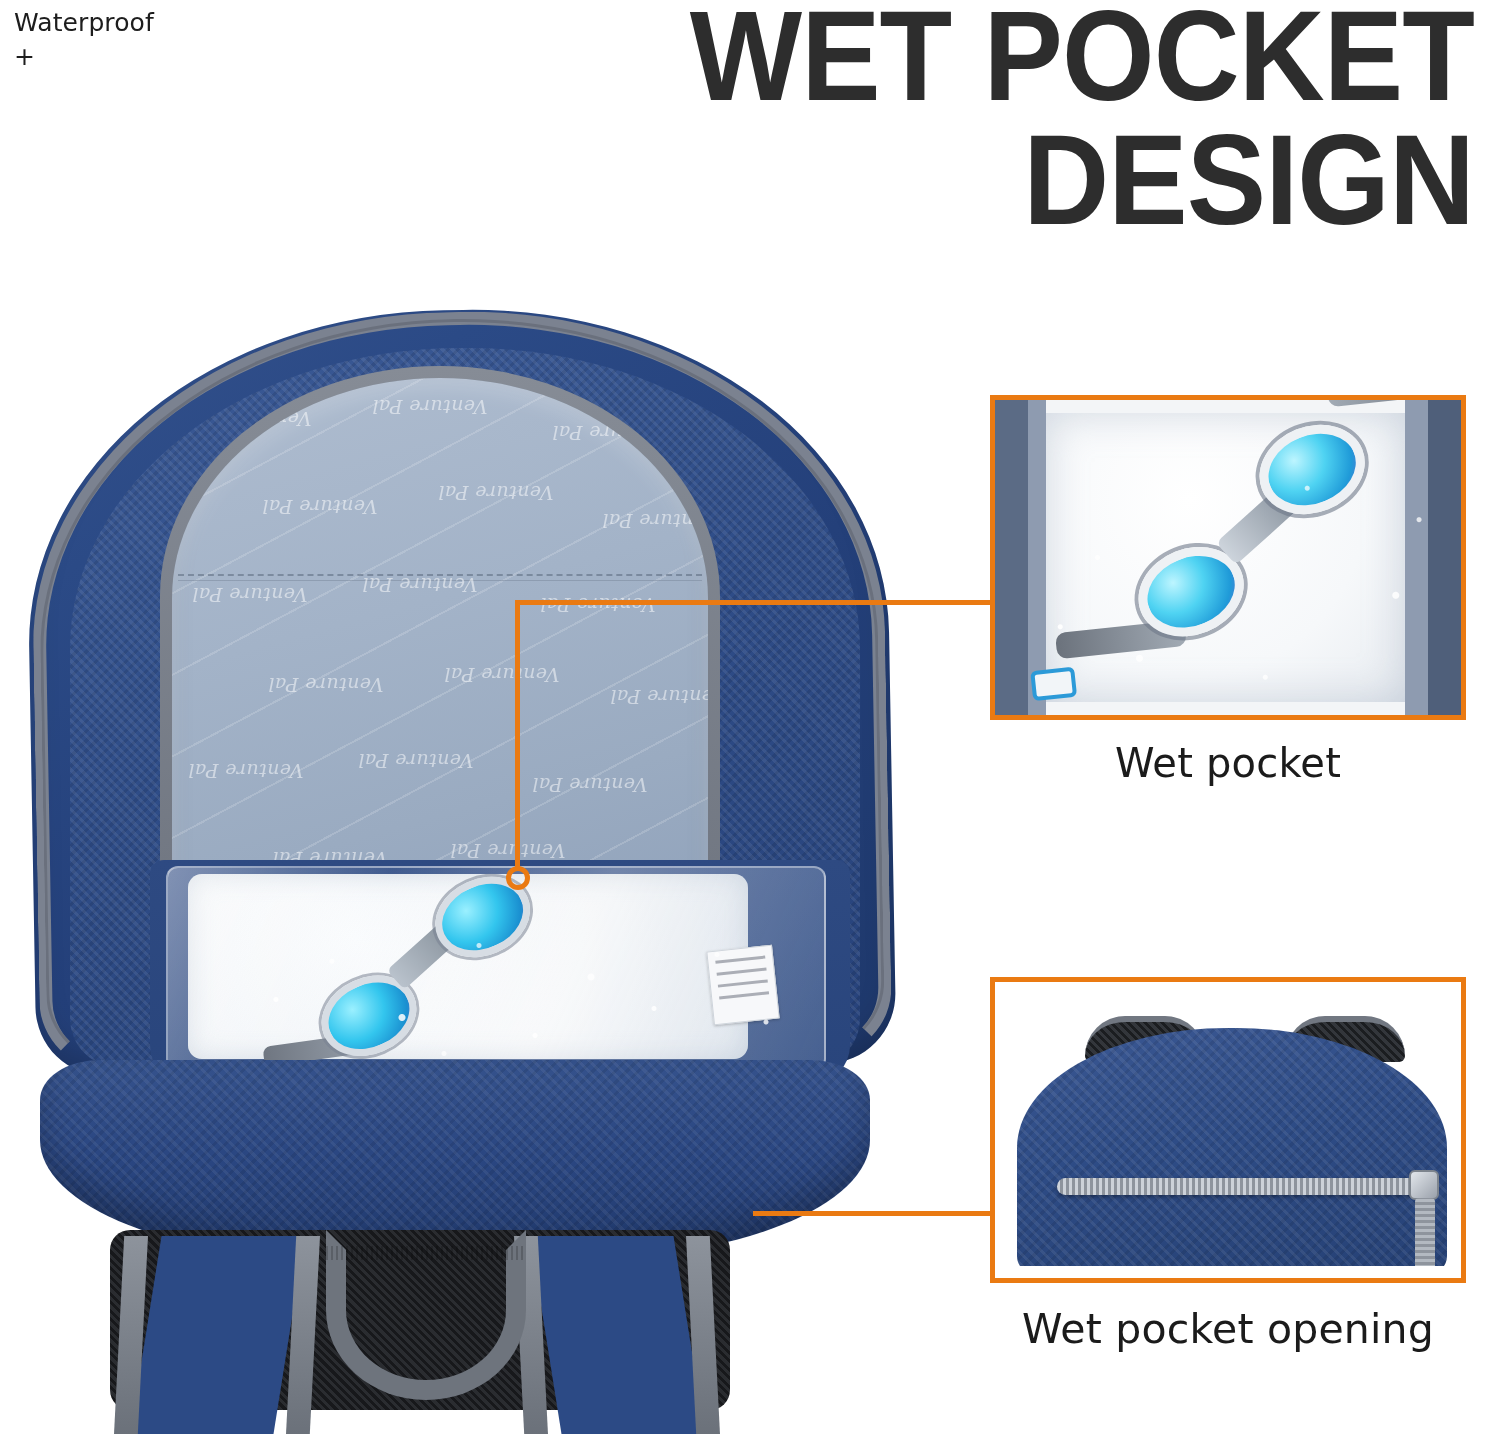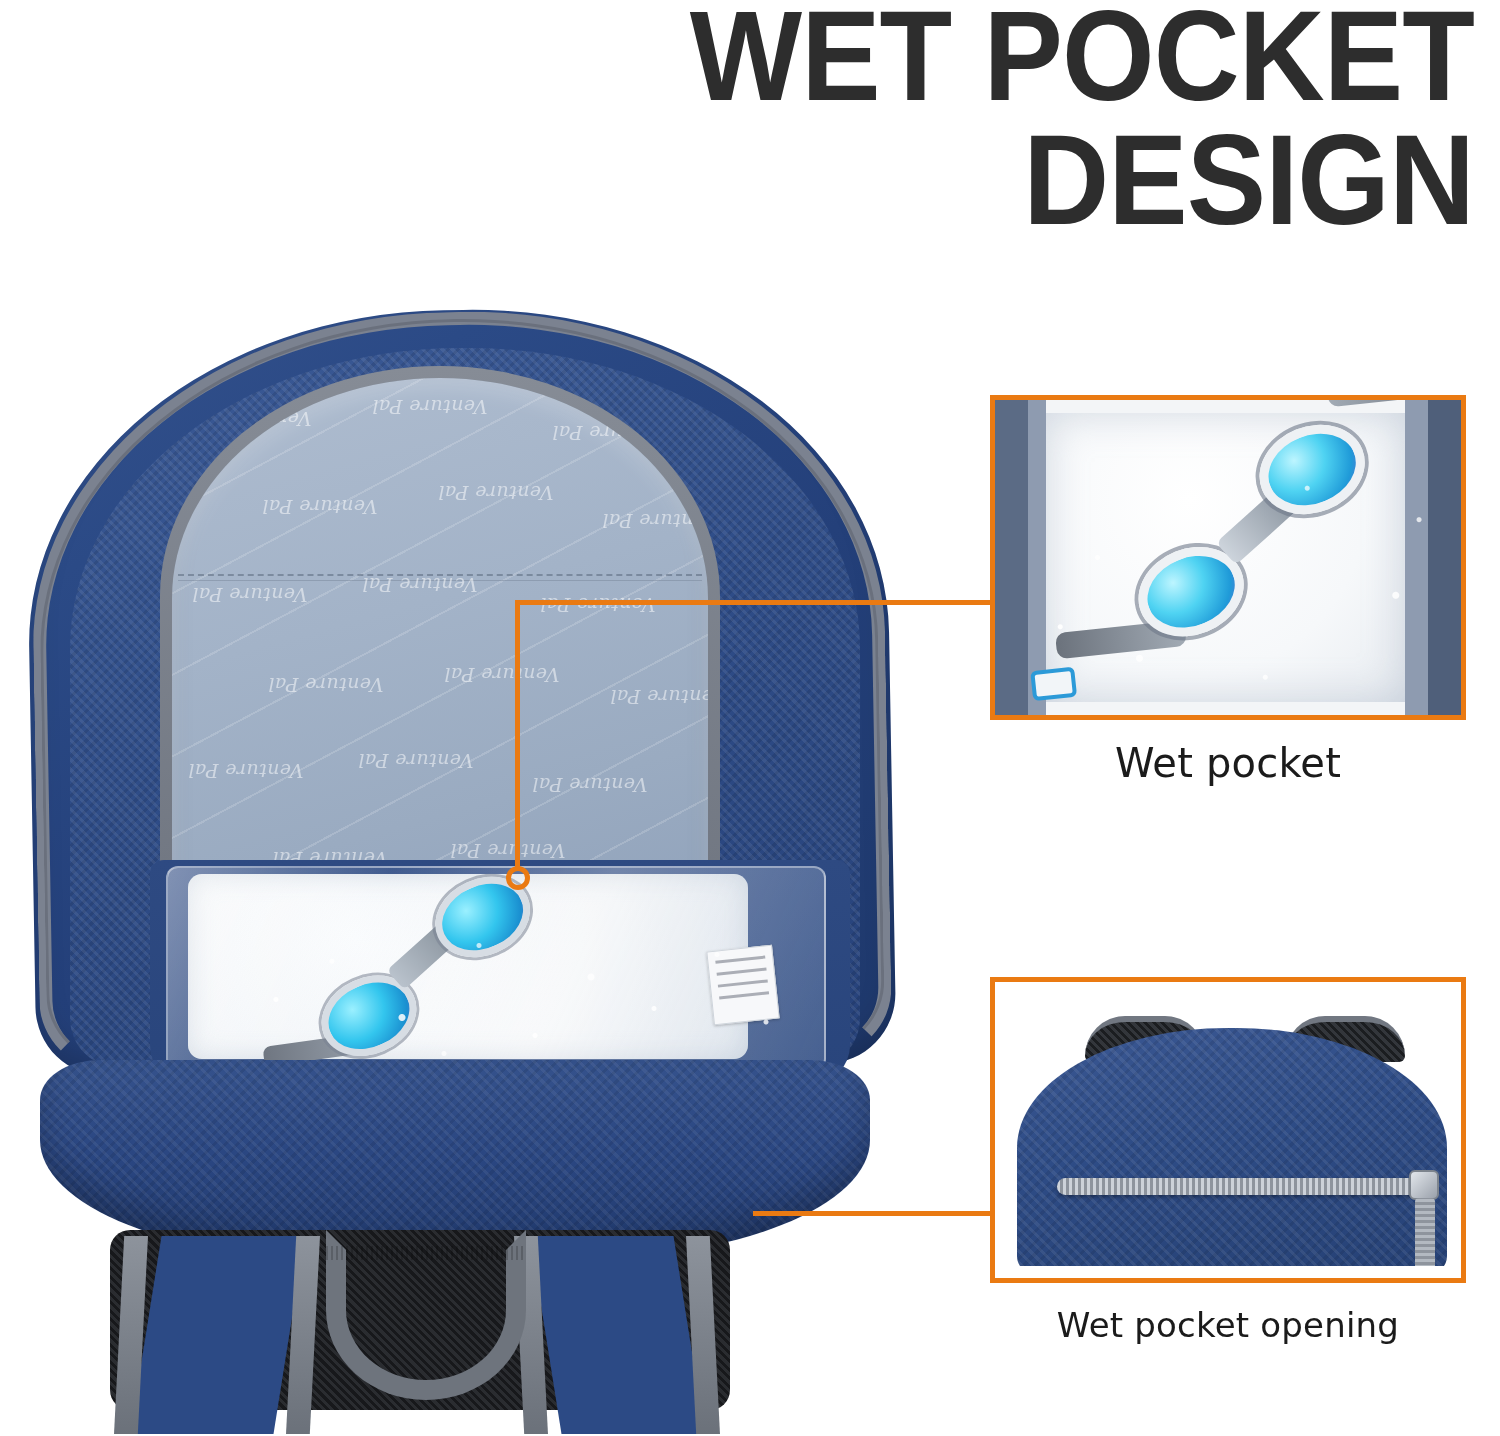--- a/index.html
+++ b/index.html
@@ -454,27 +454,29 @@
     text-align: center;
     width: 476px;
     left: 990px;
     font-family: "DejaVu Sans", "Liberation Sans", sans-serif;
     font-size: 40px;
     font-weight: 400;
     color: #1b1b1b;
     letter-spacing: .2px;
   }
   .caption.top    { top: 740px; }
-  .caption.bottom { top: 1305px; font-size: 34px; }
+  .caption.bottom { top: 1305px; font-size: 41px; }
 </style>
 </head>
 <body>
 
 <div id="page">
 
+  <div class="corner-label">Waterproof
++</div>
 
   <div class="headline">
     <span class="line">WET POCKET</span>
     <span class="line">DESIGN</span>
   </div>
 
   <div class="hero">
 
     <div class="lid"></div>
     <div class="lid-zip"></div>

